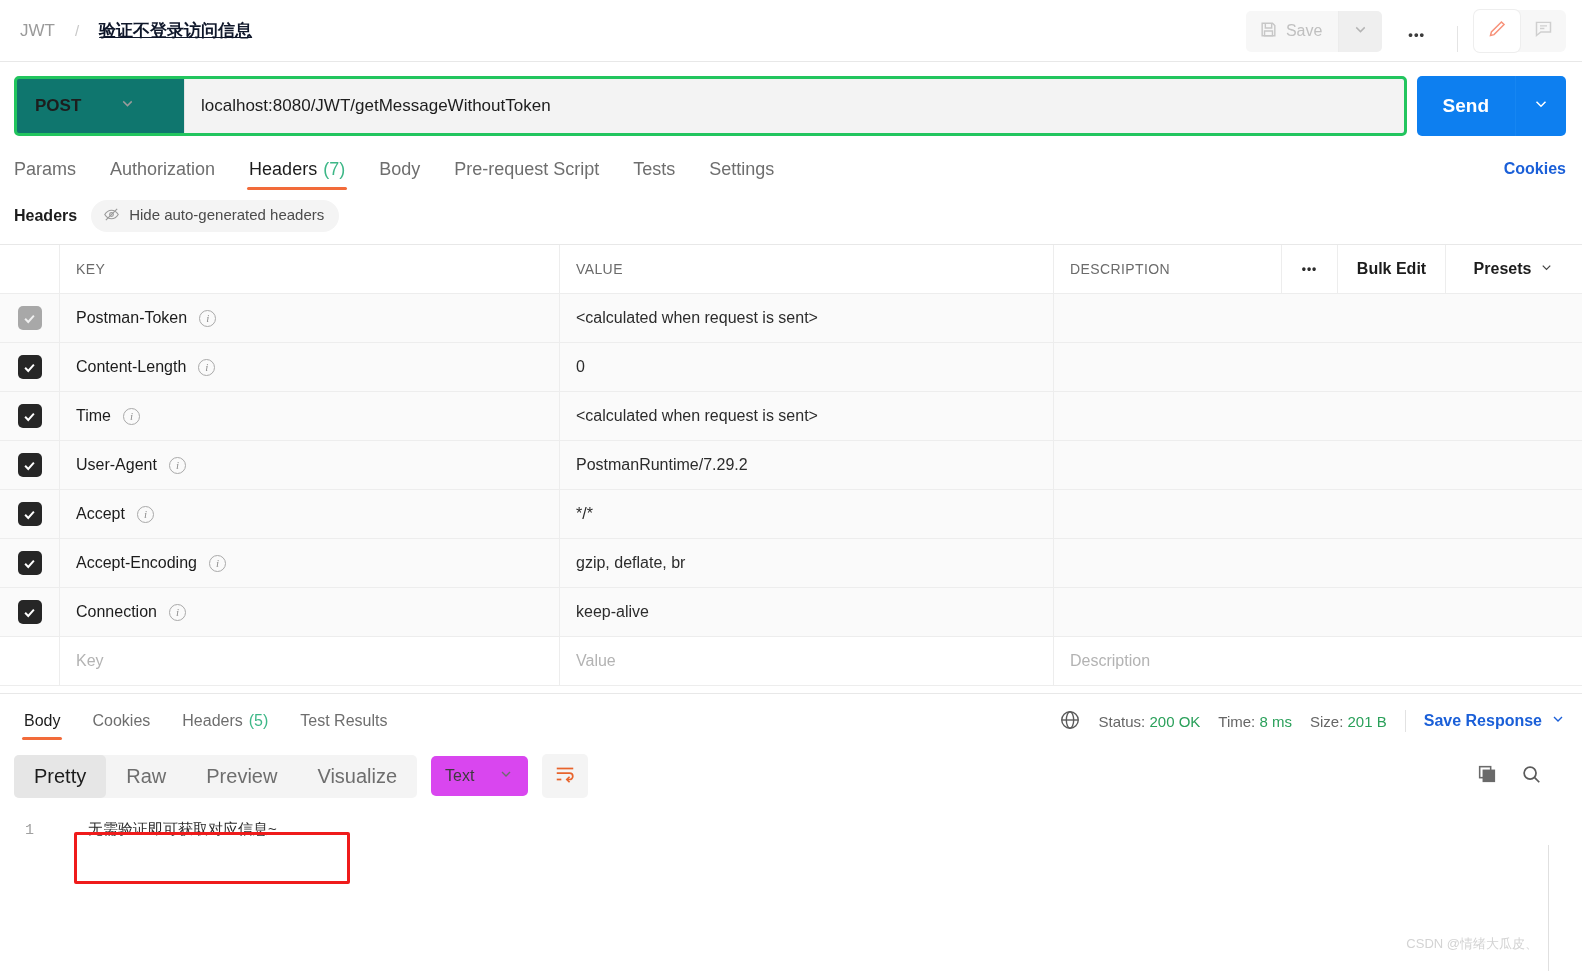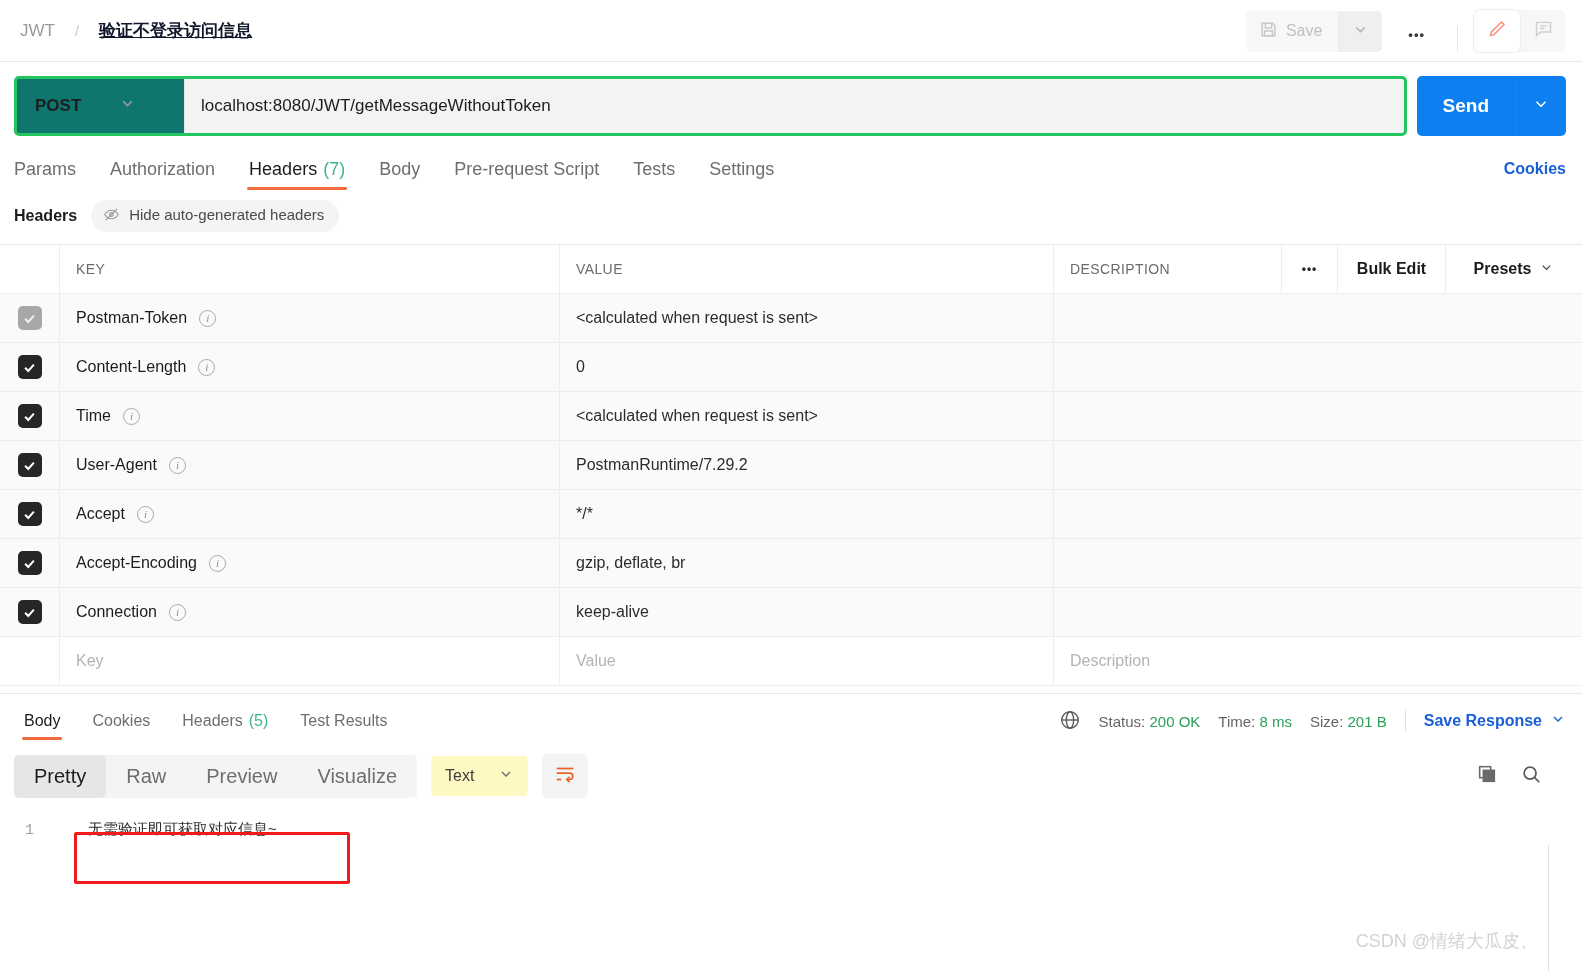--- a/index.html
+++ b/index.html
@@ -170,21 +170,21 @@
   .meta-val { color: #2aa05a; }
   .meta-div { width: 1px; height: 22px; background: #e2e2e2; }
   .save-resp { color: #1a5fd8; font-weight: 700; font-size: 16px; display: flex; align-items: center; gap: 8px; }
 
   
   .view-bar { display: flex; align-items: center; gap: 14px; padding: 6px 16px 10px 14px; }
   .seg { display: flex; align-items: center; background: #f4f4f4; border-radius: 5px; padding: 0; }
   .seg-item { padding: 10px 20px; font-size: 20px; color: #6e6e6e; border-radius: 5px; }
   .seg-item.active { background: #e6e6e6; color: #1c1c1c; }
   .typesel {
-    display: flex; align-items: center; gap: 24px; background: #fef9c3;
+    display: flex; align-items: center; gap: 24px; background: #d946ef;
     border-radius: 5px; padding: 10px 14px; font-size: 16px; color: #3c3c3c;
   }
   .wrapbtn {
     background: #f4f4f4; border-radius: 5px; padding: 9px 12px;
     display: flex; align-items: center;
   }
   .view-right { margin-left: auto; display: flex; align-items: center; gap: 22px; padding-right: 24px; }
 
   
   .viewer { position: relative; height: 160px; }
@@ -198,21 +198,21 @@
     position: absolute; left: 88px; top: 12px;
     font-size: 15px; color: #2b2b2b;
   }
   .redbox {
     position: absolute; left: 74px; top: 832px; width: 276px; height: 52px;
     border: 3px solid #ef1b1b; border-radius: 2px; pointer-events: none;
   }
   .vline { position: absolute; right: 33px; top: 845px; width: 1px; height: 126px; background: #e0e0e0; }
   .watermark {
     position: absolute; right: 44px; bottom: 18px;
-    color: #d3d3d3; font-size: 18px; white-space: nowrap;
+    color: #d3d3d3; font-size: 13px; white-space: nowrap;
   }
 </style>
 </head>
 <body>
 
 <div class="topbar">
   <div class="breadcrumb">
     <span class="bc-root">JWT</span>
     <span class="bc-sep">/</span>
     <span class="bc-leaf">验证不登录访问信息</span>

